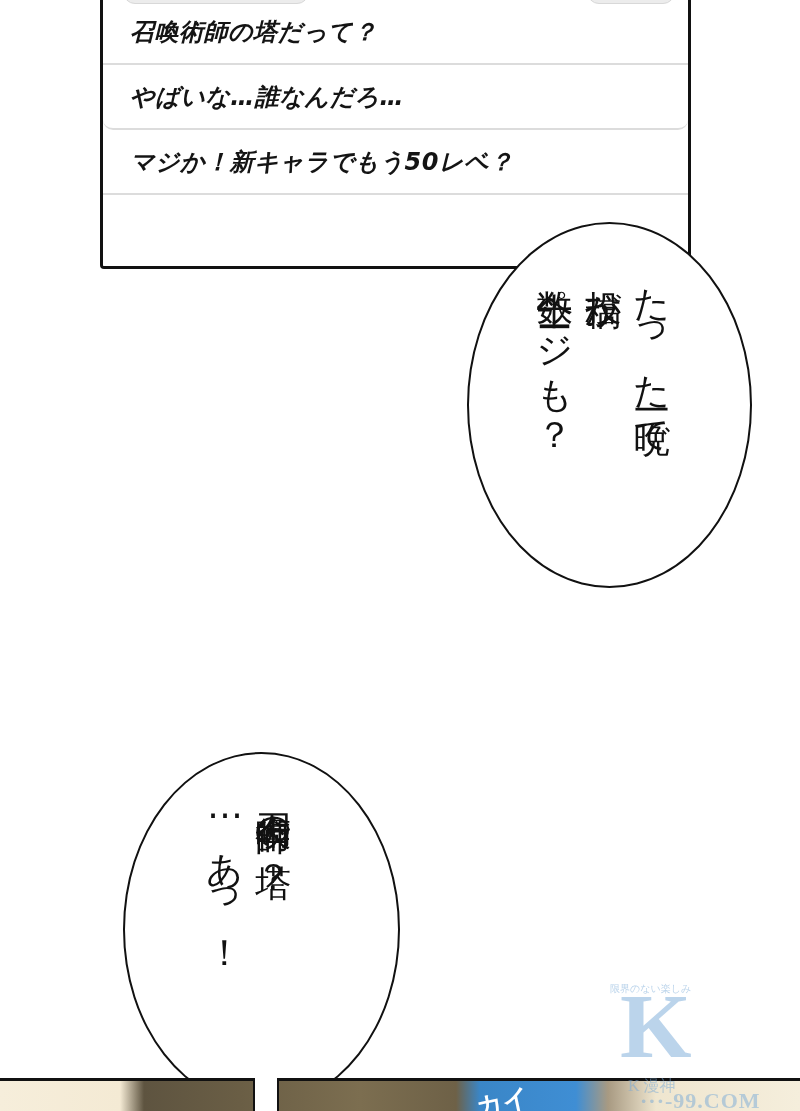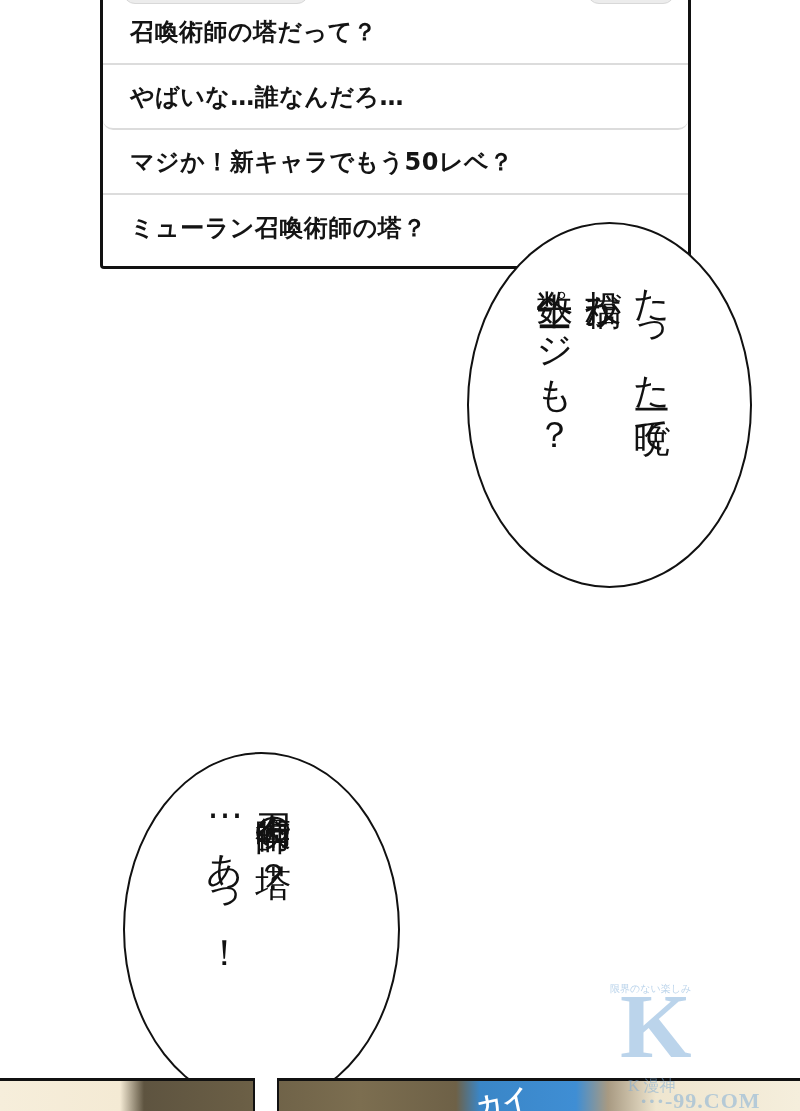--- a/index.html
+++ b/index.html
@@ -18,20 +18,21 @@
       border: 1px solid #d8d8d8; border-radius: 0 0 12px 12px; box-sizing: border-box;
     }
     .pill.left { left: 20px; width: 186px; }
     .pill.right { left: 484px; width: 88px; }
     .row {
       position: absolute; left: 0; right: 0; height: 65px;
       border-bottom: 2px solid #dcdcdc; box-sizing: border-box;
       display: flex; align-items: center; padding-left: 27px;
       font-weight: bold; font-size: 24px; color: #141414; letter-spacing: 0.5px;
       cursor: pointer;
+      font-style: italic;
     }
     .row.last { border-bottom: none; }
     .bubble {
       position: absolute; background: #fff; border: 2.5px solid #111;
       border-radius: 50%; box-sizing: border-box;
     }
     .vtext {
       position: absolute; writing-mode: vertical-rl; text-orientation: upright;
       font-family: "DejaVu Sans", sans-serif; font-size: 36px; color: #111;
       line-height: 1.35; letter-spacing: 2px;
@@ -62,23 +63,20 @@
   <div class="pill right"></div>
   <div class="row" style="top:10px;">
     <span>召喚術師の塔だって？</span>
   </div>
   <div class="row" style="top:75px;border-radius:10px;">
     <span>やばいな…誰なんだろ…</span>
   </div>
   <div class="row" style="top:140px;">
     <span>マジか！新キャラでもう50レベ？</span>
   </div>
-  <div class="row last" style="top:205px;">
-    <span>ミューラン召喚術師の塔？</span>
-  </div>
 </div>
 
 <div class="bubble" style="left:467px; top:222px; width:285px; height:366px;"></div>
 <div class="vtext" style="left:530px; top:262px; height:300px;">
   <span>たった一晩で</span><br>
   <span>投稿が</span><br>
   <span>数十ページも？</span>
 </div>
 
 <div class="bubble" style="left:123px; top:752px; width:277px; height:355px;"></div>

